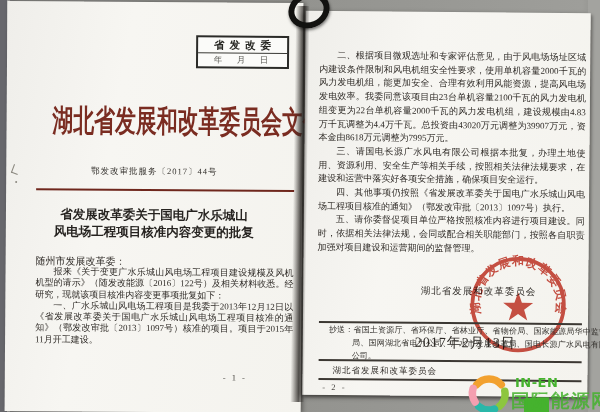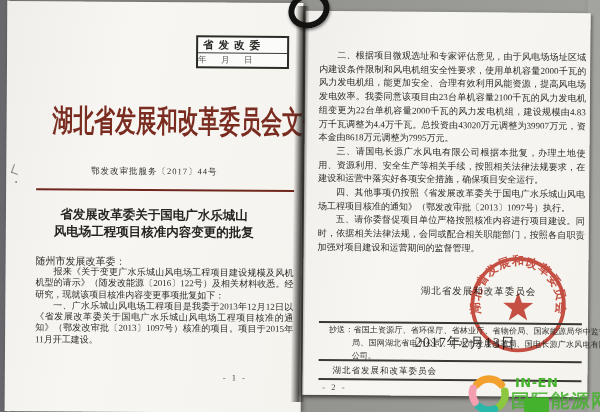--- a/index.html
+++ b/index.html
@@ -17,21 +17,21 @@
     box-shadow:2px 0 4px rgba(20,18,15,.45);}
   .page-right{left:304px;top:12px;width:285px;height:384px;transform:rotate(.5deg);
     box-shadow:-3px 2px 5px rgba(20,18,15,.5),2px 2px 3px rgba(20,18,15,.35);}
   
   .gap-shadow{left:293px;top:6px;width:14px;height:396px;transform:rotate(.8deg);
     background:linear-gradient(90deg,rgba(70,65,60,0) 0%,rgba(48,44,40,.55) 40%,rgba(26,23,20,.7) 58%,rgba(90,85,80,0) 100%);}
   .binder-clip{left:288px;top:-8px;width:30px;height:24px;border:6px solid #121210;border-radius:50%;
     transform:rotate(-22deg);box-shadow:0 2px 3px rgba(0,0,0,.5);}
   
   .stamp-box{left:189px;top:33px;width:89px;border:2px solid #2b2b28;background:rgba(255,255,255,.6);
-    text-align:left;color:#262622;}
+    text-align:center;color:#262622;}
   .stamp-row{font-size:10.5px;font-weight:bold;line-height:15px;letter-spacing:5px;padding-left:5px;white-space:nowrap;}
   .stamp-date{font-size:8.5px;line-height:13px;border-top:1.5px solid #3a3a36;color:#5a5a55;letter-spacing:3px;}
   .org-title{left:6px;top:100px;width:284px;text-align:center;font-size:29px;font-weight:bold;
     white-space:nowrap;transform:scale(.72,1.05);transform-origin:center;}
   .doc-no{left:0;top:164px;width:296px;text-align:center;font-size:8.5px;letter-spacing:1px;color:#33302c;}
   .sep-line{left:30px;top:187px;width:258px;height:2px;}
   .subject{left:10px;top:205px;width:276px;text-align:center;font-weight:bold;font-size:12.5px;line-height:17px;color:#262320;}
   .addressee{left:30px;top:253px;font-size:10px;color:#2e2a26;}
   .body-left{left:30px;top:265px;width:258px;font-size:9px;line-height:11.3px;text-align:justify;color:#2e2a26;}
   .body-left p{margin:0;text-indent:2em;}

